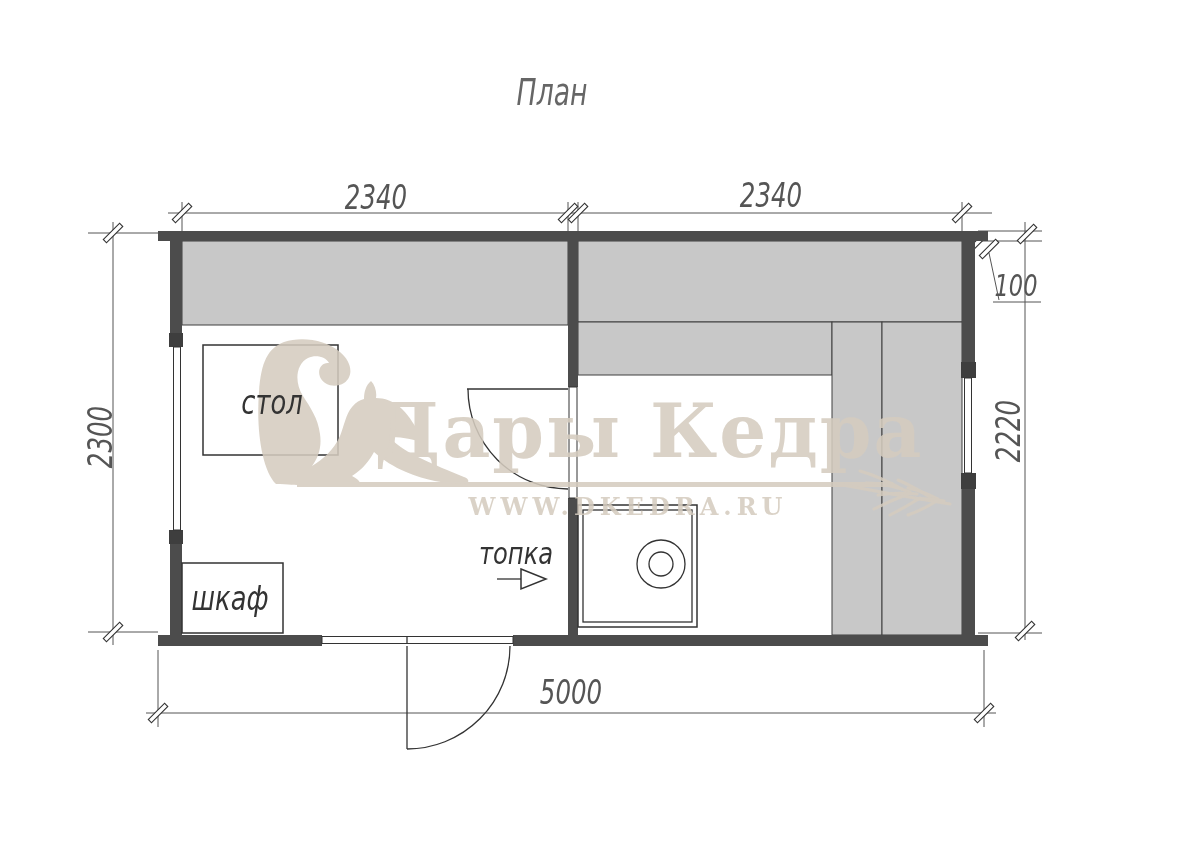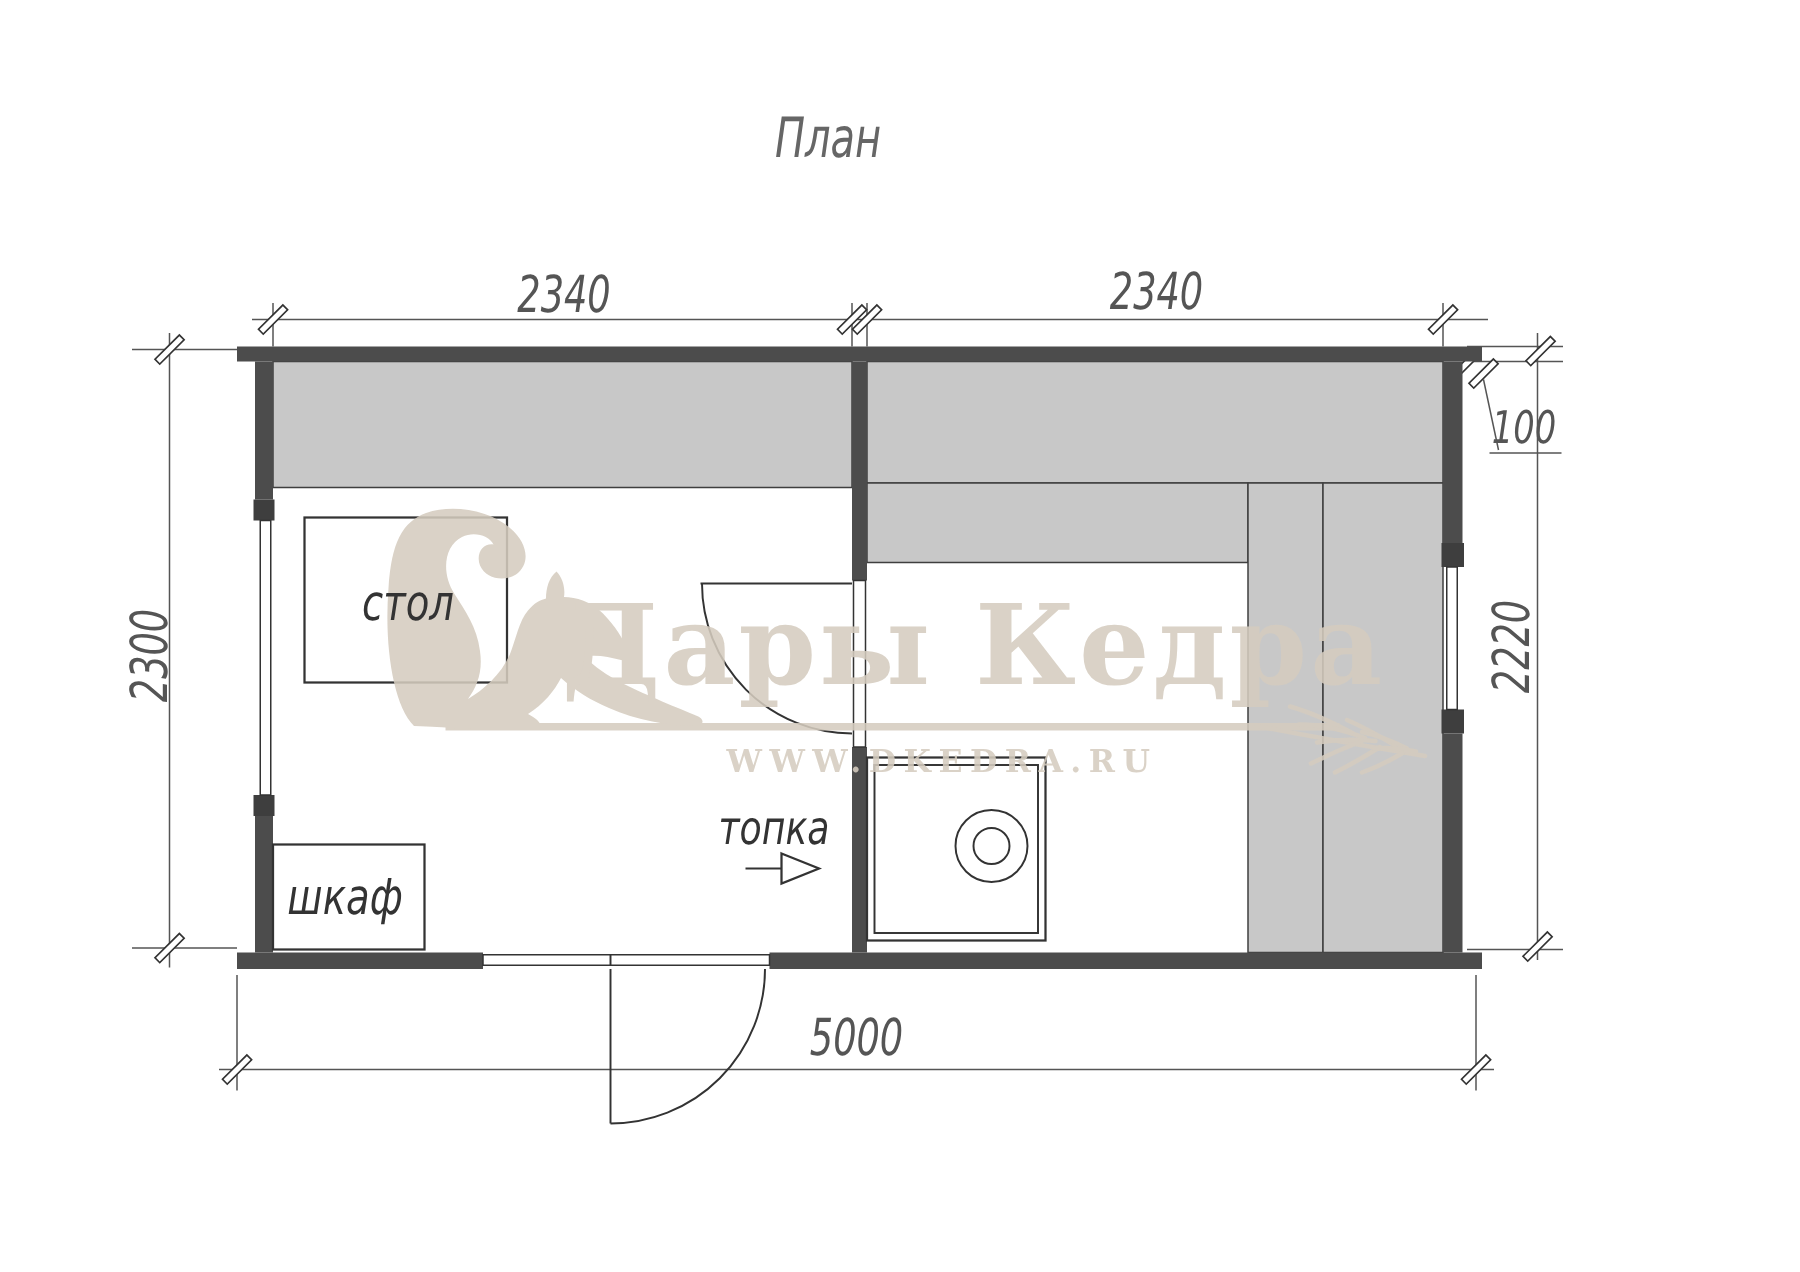--- a/index.html
+++ b/index.html
@@ -23,21 +23,21 @@
   .wm-fill{fill:var(--watermark);}
   .wm-stroke{fill:none; stroke:var(--watermark); stroke-width:3; stroke-linecap:round;}
   .txt{position:absolute; white-space:nowrap; line-height:1;}
   .dimtxt{font-style:italic; color:var(--dim); font-size:34px;}
   .rlabel{font-style:italic; color:#333; font-size:33px;}
   .title{font-style:italic; color:#666; font-size:37px;}
   .watermark{position:absolute; left:0; top:0; width:1200px; height:848px; opacity:0.87;}
   .wm-brand{font-family:"DejaVu Serif", serif; font-weight:bold; color:var(--watermark);
             font-size:74px; letter-spacing:2px;}
   .wm-url{font-family:"DejaVu Serif", serif; font-weight:bold; color:var(--watermark);
-          font-size:21px; letter-spacing:5px;}
+          font-size:24px; letter-spacing:5px;}
 </style>
 </head>
 <body>
 
 <div class="canvas">
 
   <svg class="layer" viewBox="0 0 1200 848">
 
     <g>
 

